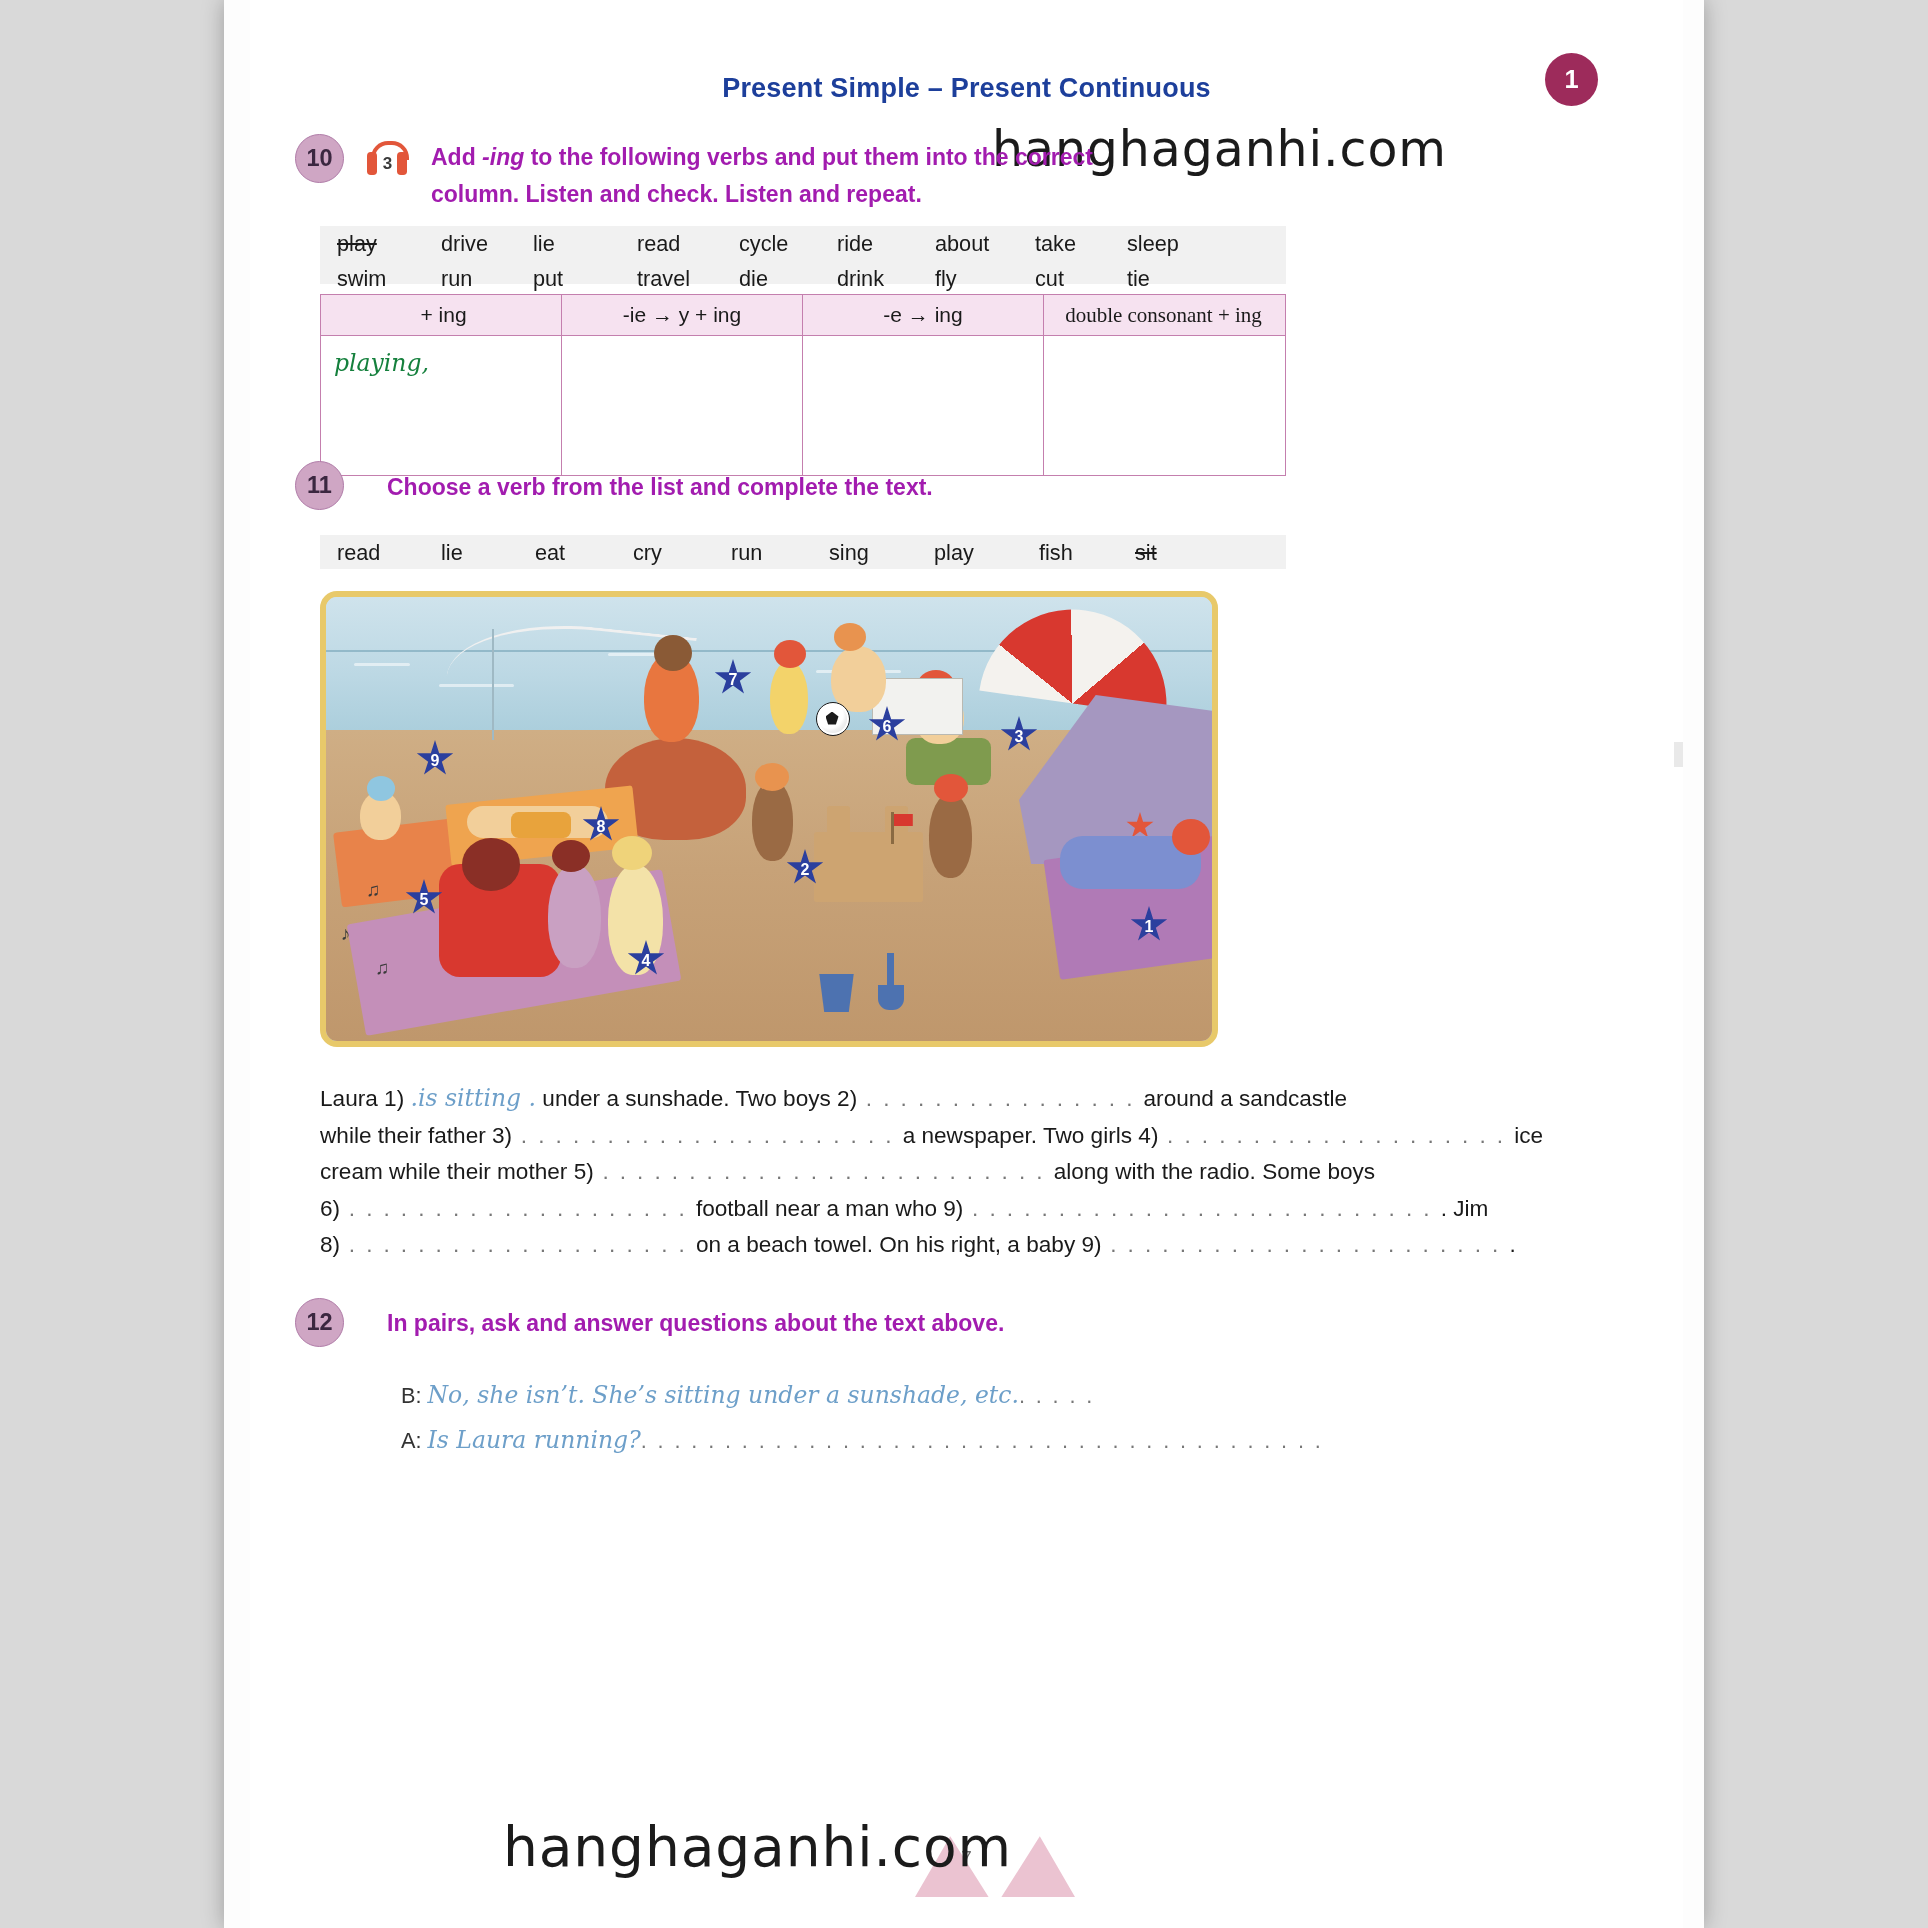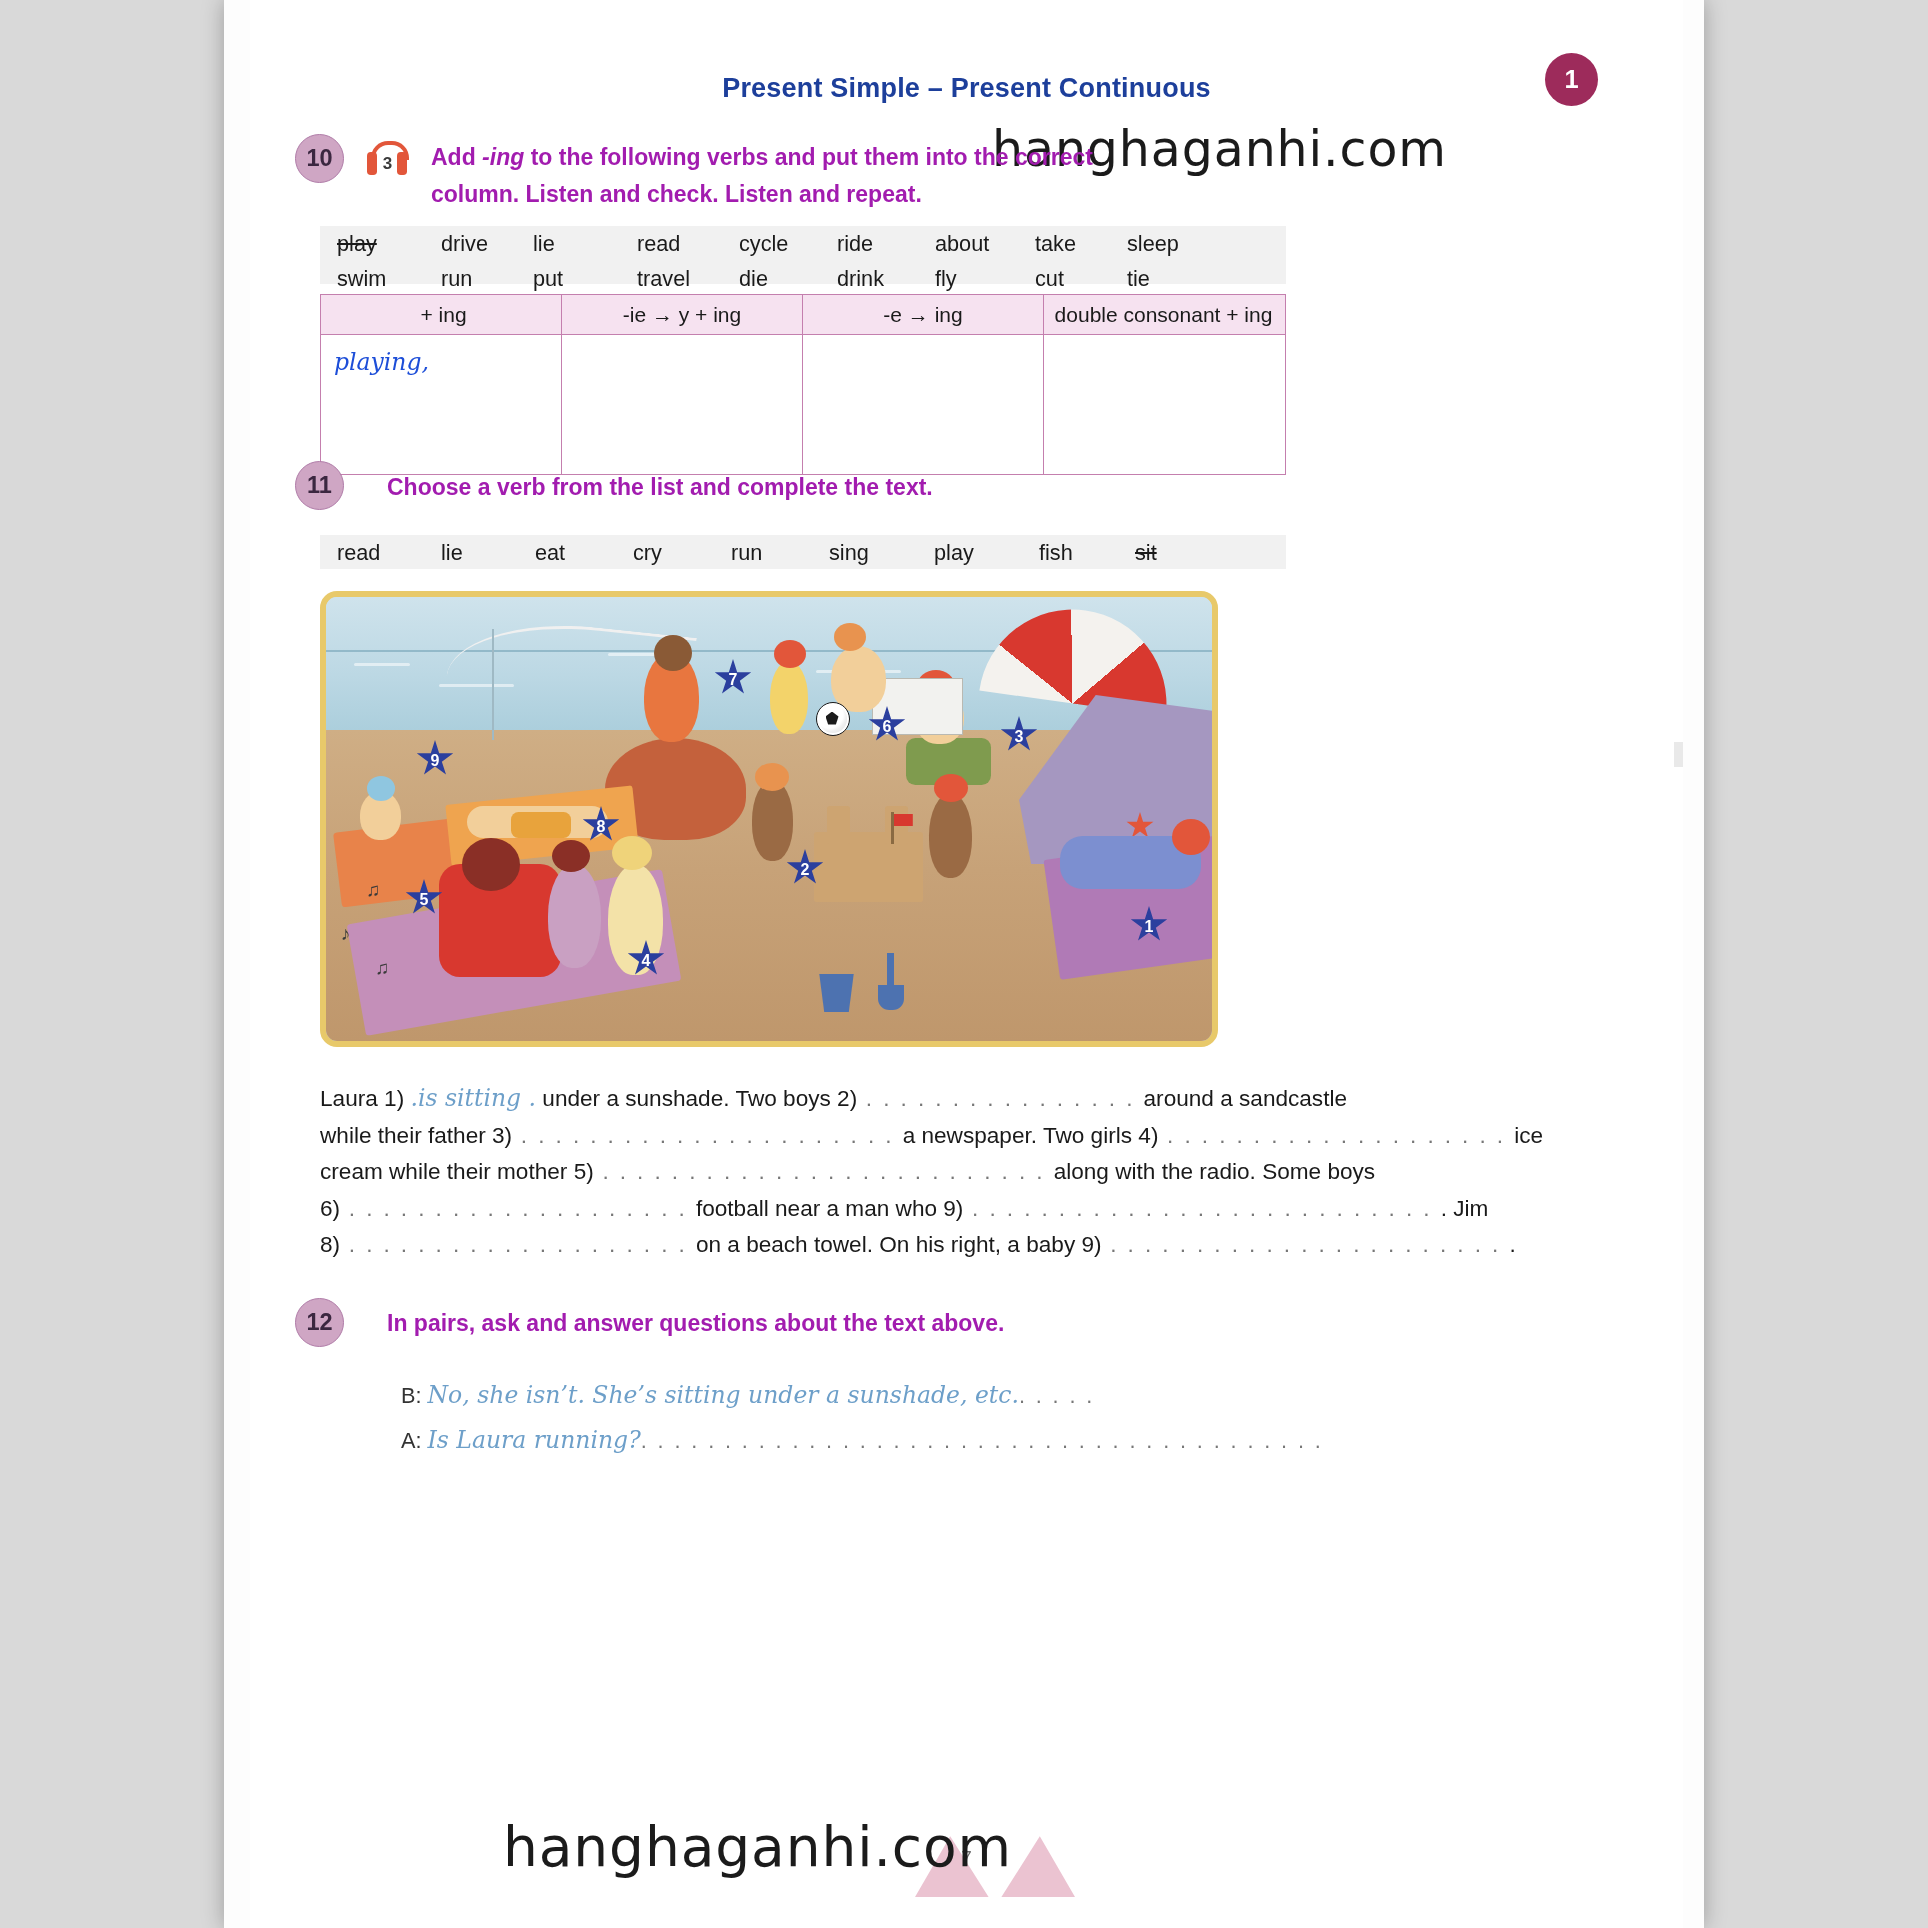--- a/index.html
+++ b/index.html
@@ -169,21 +169,21 @@
   }
   .ing-head div:last-child { border-right: none; }
   .ing-body { display: flex; height: 139px; }
   .ing-body div {
     box-sizing: border-box;
     border-right: 1.9px solid #c47fae;
     padding: 13px 13px 0 13px;
     font-family: "DejaVu Serif", serif;
     font-style: italic;
     font-size: 23.5px;
-    color: #1d4ed8;
+    color: #15803d;
   }
   .ing-body div:last-child { border-right: none; }
 
   
   .picture {
     position: absolute;
     left: 70px;
     top: 591px;
     width: 898px;
     height: 456px;
@@ -468,21 +468,21 @@
           <div class="cell" style="width:92px;">cut</div>
           <div class="cell" style="width:83px;">tie</div>
         </div>
       </div>
 
       <div class="ing-table" style="left:70px; top:294px; width:966px;">
         <div class="ing-head">
           <div style="width:241px;padding-left:7px;">+ ing</div>
           <div style="width:241px;">-ie → y + ing</div>
           <div style="width:241px;">-e → ing</div>
-          <div style="width:239px;">double consonant + ing</div>
+          <div style="width:239px;font-family:Liberation Serif, serif;">double consonant + ing</div>
         </div>
         <div class="ing-body">
           <div style="width:241px;">playing,</div>
           <div style="width:241px;"></div>
           <div style="width:241px;"></div>
           <div style="width:239px;"></div>
         </div>
       </div>
 
       <div class="ex-num" style="left:45px; top:461px;text-align:right;">11</div>

